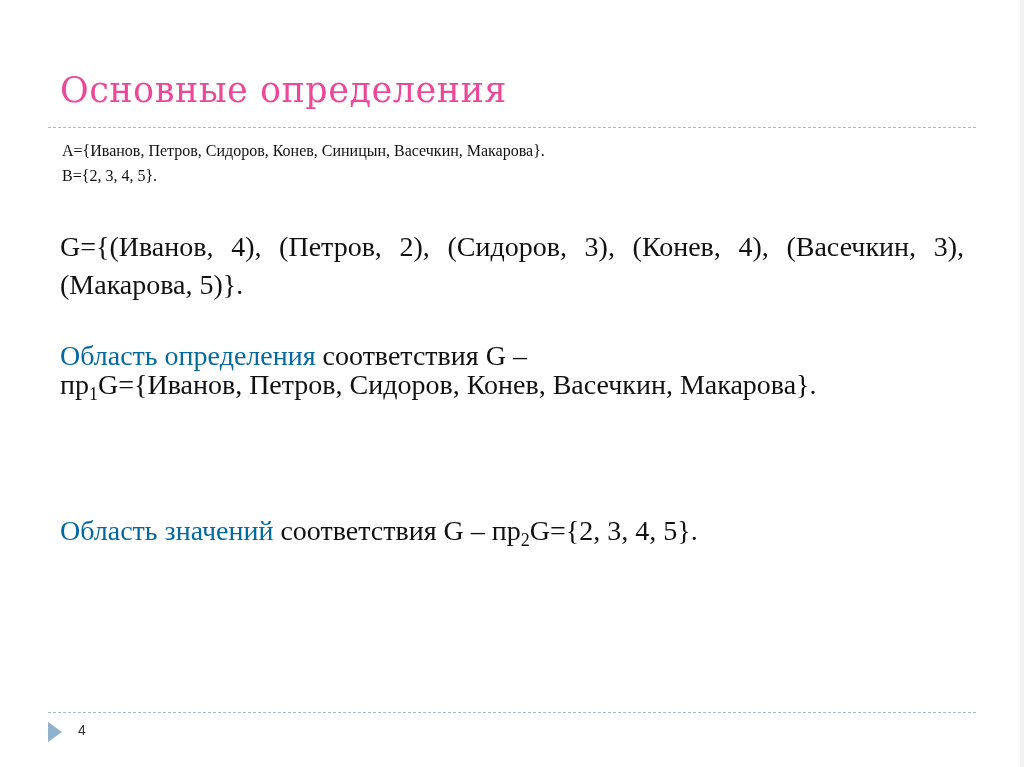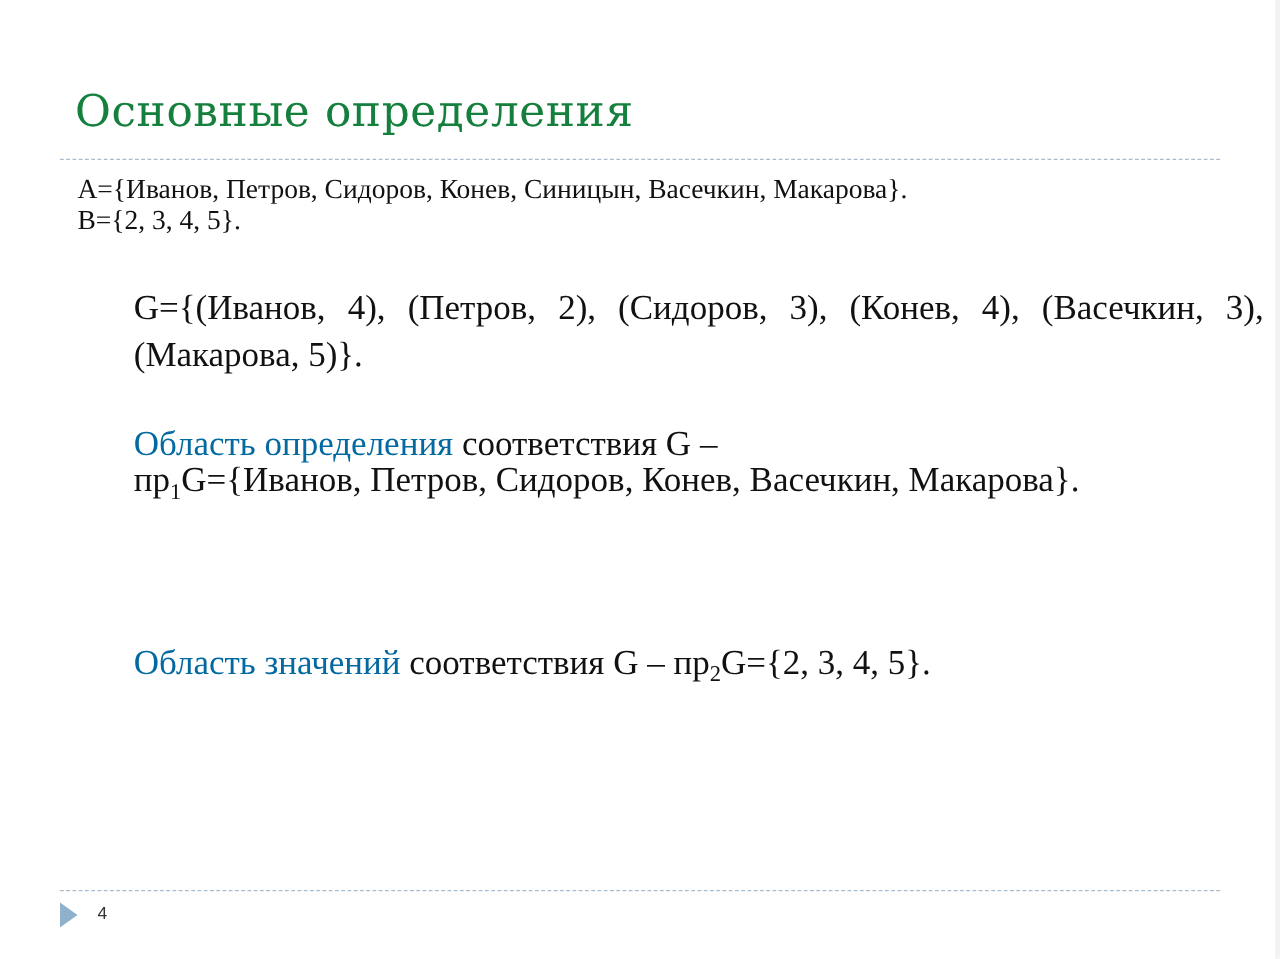--- a/index.html
+++ b/index.html
@@ -8,38 +8,38 @@
     background: #ffffff;
     font-family: "Liberation Serif", serif;
   }
   .right-edge {
     position: absolute; top: 0; right: 0; width: 4px; height: 767px;
     background: #f3f3f3;
   }
   .title {
     position: absolute; left: 60px; top: 70px;
     font-family: "DejaVu Serif", serif;
-    font-size: 35px; color: #15803d; letter-spacing: 0.5px;
+    font-size: 35px; color: #ec4899; letter-spacing: 0.5px;
     white-space: nowrap;
   }
   .dash-line {
     position: absolute; left: 48px; width: 928px; height: 0;
     border-top: 1px dashed #a9bccd;
   }
   .dash-top { top: 127px; }
   .dash-bottom { top: 712px; left: 48px; width: 928px; }
   .sets {
     position: absolute; left: 62px; top: 138px;
-    font-size: 22px; line-height: 25px; color: #111;
+    font-size: 16px; line-height: 25px; color: #111;
     white-space: nowrap;
   }
   .para {
     position: absolute; left: 60px; width: 904px;
     font-size: 28px; line-height: 38px; color: #111;
-    text-align: justify; text-align-last: left; margin-left: 47px;
+    text-align: justify; text-align-last: left;
   }
   .p-g { top: 228px; }
   .p-dom { top: 337px; }
   .p-dom2 { top: 366px; }
   .p-range { top: 512px; }
   .hl { color: #0369a1; }
   sub { font-size: 18px; vertical-align: -6px; line-height: 0; }
   .footer-arrow {
     position: absolute; left: 48px; top: 722px; width: 0; height: 0;
     border-top: 10px solid transparent; border-bottom: 10px solid transparent;

